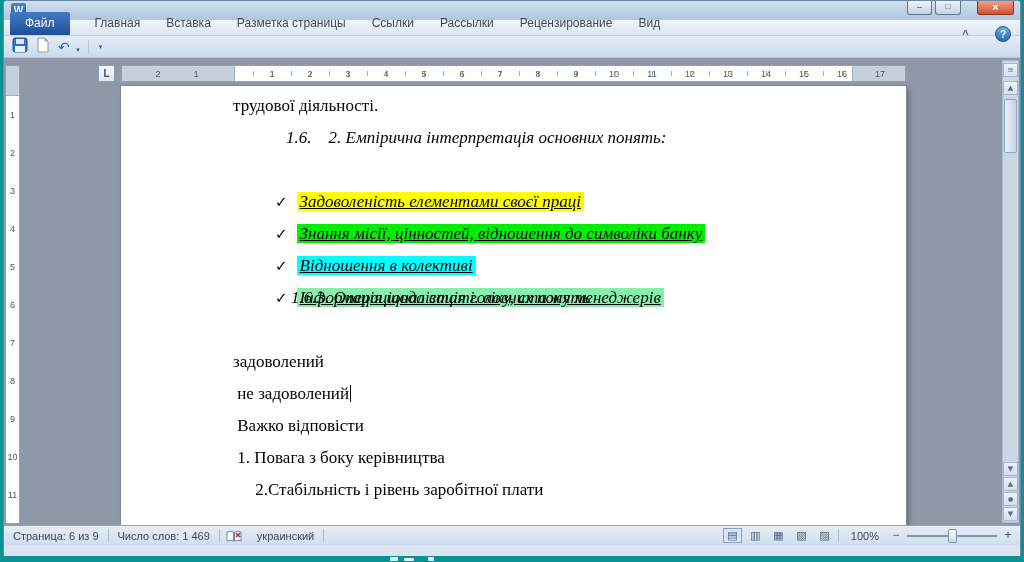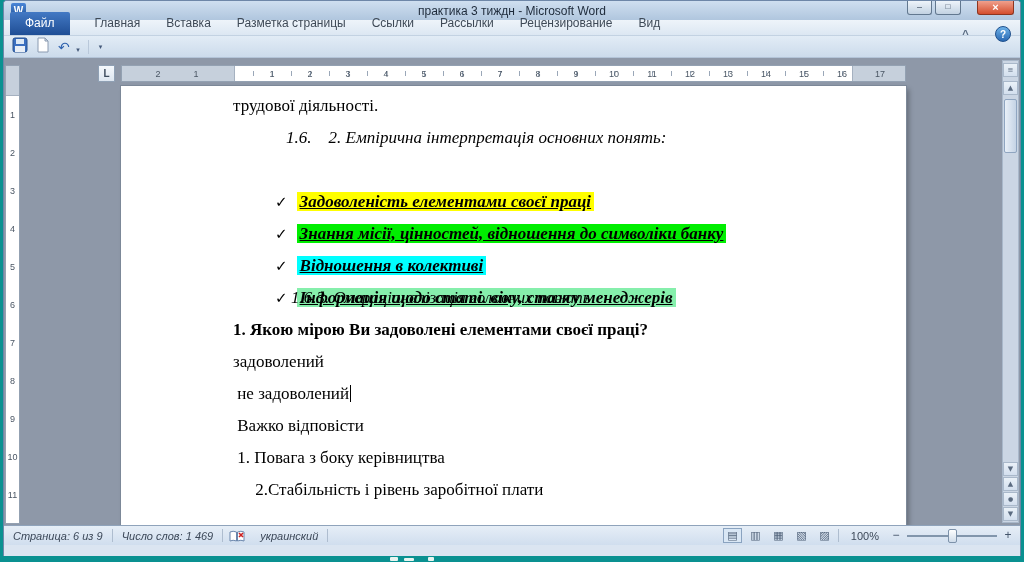--- a/index.html
+++ b/index.html
@@ -65,34 +65,34 @@
   .vruler .vmargin { height: 30px; background: #c6d0dc; border-bottom: 1px solid #a5b1c0; }
   .vr-nums span { display: block; height: 38px; line-height: 38px; text-align: center; font-size: 9px; color: #4a5664; }
   
   .page { position: absolute; left: 117px; top: 28px; width: 785px; height: 439px; background: #fff;
     box-shadow: 0 0 0 1px #7c8898, 3px 3px 5px rgba(0,0,0,.28); }
   .ln { position: absolute; height: 32px; line-height: 32px; white-space: pre;
     font-family: "Liberation Serif", serif; font-size: 17px; color: #000; }
   .ln.italic { font-style: italic; }
   .ln.bold { font-weight: bold; }
   .check { font-family: "DejaVu Sans", sans-serif; font-weight: bold; font-size: 15px; margin-right: 9px; }
-  .hl { font-weight: bold; font-style: italic; text-decoration: underline; padding: 0 3px; }
+  .hl { font-weight: normal; font-style: italic; text-decoration: underline; padding: 0 3px; }
   .caret { display: inline-block; width: 1px; height: 17px; background: #000; vertical-align: -3px; margin-left: 1px; }
   
   .vscroll { position: absolute; right: 1px; top: 2px; width: 17px; height: 463px;
     background: #cbd6e4; border: 1px solid #a9b8ca; }
   .sbtn { position: absolute; left: 0; width: 15px; height: 14px; background: linear-gradient(#eaf1f8,#d3dfee);
     border: 1px solid #a9b8ca; text-align: center; color: #5b6b80; font-size: 7px; line-height: 12px;
     font-family: "DejaVu Sans", sans-serif; }
   .sb-thumb { position: absolute; left: 1px; top: 38px; width: 13px; height: 54px;
     background: linear-gradient(90deg,#e9f0f8,#c4d3e5); border: 1px solid #8fa5c0; border-radius: 2px; }
   
   .statusbar { position: relative; height: 20px; background: linear-gradient(#e6eef7,#d0deee); border-top: 1px solid #8fa3bb; }
   .sb-left { position: absolute; left: 0; top: 0; height: 100%; display: flex; align-items: center; }
-  .sb-item { padding: 0 9px; font-size: 11px; color: #3c4858; white-space: nowrap; font-style: italic; }
+  .sb-item { padding: 0 9px; font-size: 11px; color: #3c4858; white-space: nowrap; }
   .sb-sep { width: 1px; height: 13px; background: #aebdcf; }
   .sb-right { position: absolute; right: 5px; top: 0; height: 100%; display: flex; align-items: center; gap: 4px; }
   .vbtn { width: 19px; height: 15px; border: 1px solid transparent; text-align: center; line-height: 14px;
     font-size: 11px; color: #51637a; font-family: "DejaVu Sans", sans-serif; }
   .vbtn.active { background: #d9e7f5; border-color: #8aa3c0; }
   .zoomlabel { font-size: 11px; color: #3c4858; padding: 0 6px 0 8px; }
   .zbtn { width: 14px; height: 14px; text-align: center; line-height: 13px; font-size: 12px; color: #44556b; }
   .ztrack { position: relative; width: 90px; height: 2px; background: #8296ac; }
   .znotch { position: absolute; left: 44px; top: -3px; width: 1px; height: 8px; background: #8296ac; }
   .zthumb { position: absolute; left: 41px; top: -6px; width: 9px; height: 14px;
@@ -100,21 +100,20 @@
   
   .artifact { position: absolute; background: #e8f4f0; border-radius: 1px; }
 </style>
 </head>
 <body>
 
 <div class="window">
 
   <div class="titlebar">
     <div class="wlogo">W</div>
-    <div class="wtitle">практика 3 тиждн - Microsoft Word</div>
     <div class="winbtns">
       <div class="wbtn min">–</div>
       <div class="wbtn max">□</div>
       <div class="wbtn close">×</div>
     </div>
   </div>
 
   <div class="tabrow">
     <div class="filetab">Файл</div>
     <div class="rtab">Главная</div>
@@ -188,21 +187,20 @@
         <span class="check">✓</span><span class="hl" style="background-color: rgb(0, 255, 255);">Відношення в колективі</span>
       </p>
       <p class="ln" style="top:100px; left:120px;">
         <span class="check">✓</span><span class="hl" style="background-color: rgb(0, 238, 0);">Знання місії, цінностей, відношення до символіки банку</span>
       </p>
       <p class="ln" style="top:164px; left:120px;">
         <span class="check">✓</span><span class="hl" style="background-color: #86efac;">Інформація щодо статі. віку, стажу менеджерів</span>
       </p>
 
       <p class="ln italic" style="top:196px; left:170px;"><span>1.6.3. Операціоналізація головних понять</span></p>
-      <p class="ln bold" style="top:228px; left:112px;"><span>1. Якою мірою Ви задоволені елементами своєї праці?</span></p>
       <p class="ln" style="top:260px; left:112px;"><span>задоволений</span></p>
       <p class="ln" style="top:292px; left:112px;"><span> не задоволений</span><span class="caret"></span></p>
       <p class="ln" style="top:324px; left:112px;"><span> Важко відповісти</span></p>
       <p class="ln" style="top:356px; left:112px;"><span> 1. Повага з боку керівництва</span></p>
       <p class="ln" style="top:388px; left:130px;"><span> 2.Стабільність і рівень заробітної плати</span></p>
     </div>
 
     <div class="vscroll">
       <div class="sbtn" style="top:2px;">≡</div>
       <div class="sbtn" style="top:20px;">▲</div>

